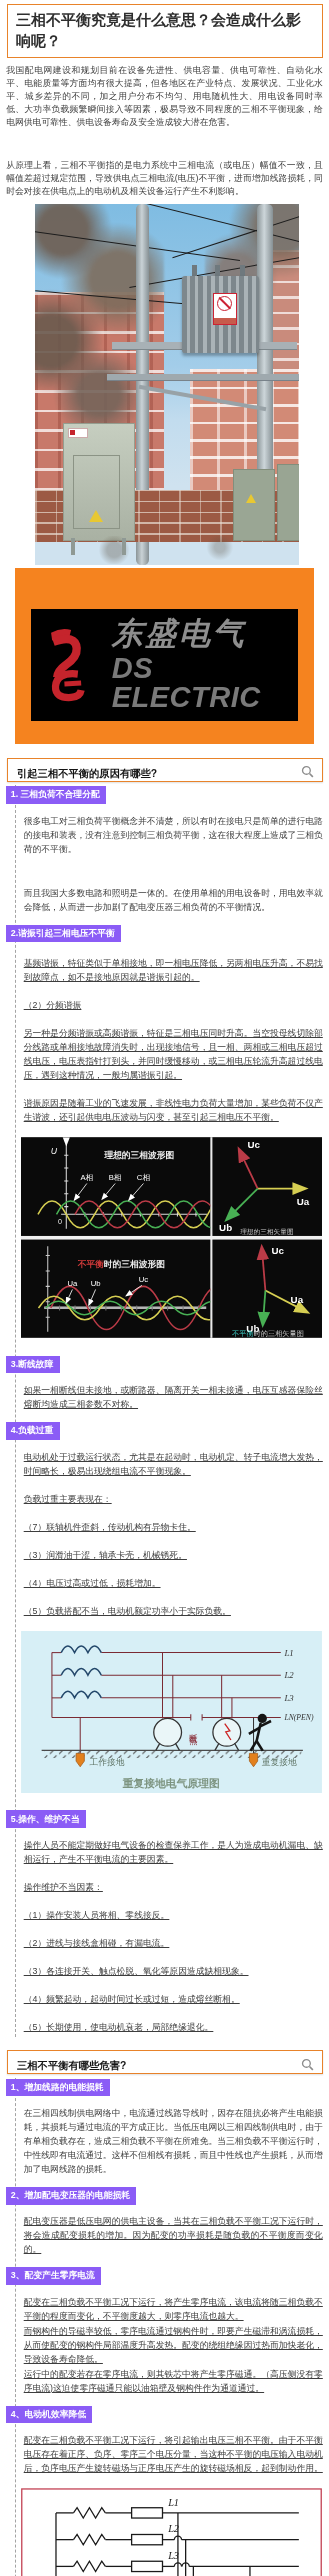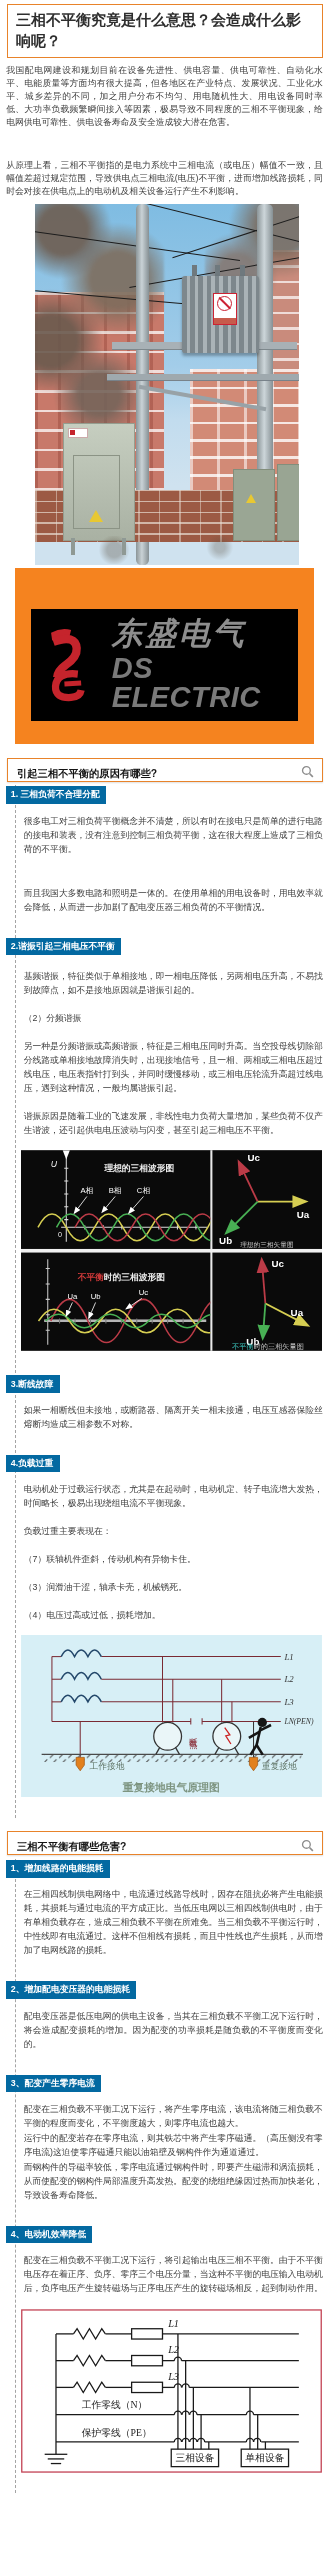--- a/index.html
+++ b/index.html
@@ -63,23 +63,23 @@
   .logo-cn{font-size:31px;font-weight:bold;color:#8e8e8e;letter-spacing:2.6px;line-height:1.02;}
   .logo-en{font-size:29px;font-weight:bold;color:#7a7a7a;letter-spacing:0.5px;margin-top:4.1px;line-height:1;}
 
   
   .search-box{margin:13.4px 6.7px 0;border:1px solid #e8832a;background:#fff;height:24px;display:flex;align-items:flex-end;
     justify-content:space-between;padding:0 8.2px 0 9.3px;box-sizing:border-box;box-shadow:0 1px 1.5px rgba(0,0,0,.12);}
   .search-box .q{font-size:10.3px;font-weight:bold;color:#141414;}
 
   
   .q-block{margin:3.6px 7.2px 0 15px;border-left:1px dashed #a4a4a4;padding:1px 0 3.1px 3.6px;}
-  .num-label{display:inline-block;background:#0369a1;color:#fff;font-weight:bold;font-size:8.8px;
+  .num-label{display:inline-block;background:#8b5cf6;color:#fff;font-weight:bold;font-size:8.8px;
     padding:4.1px 6.2px 4.6px 4.6px;margin-left:-13.4px;line-height:1;position:relative;}
-  .q-sec + .q-sec{margin-top:24px;}
+  .q-sec + .q-sec{margin-top:11px;text-decoration:underline;}
   .q-para{margin:9.8px 0 0 4.1px;font-size:8.8px;line-height:14px;text-align:justify;color:#3d3d3d;}
   .q-para.tight{margin-top:1px;}
   .fig{display:block;margin:13.4px 0 17.5px 1px;}
 </style>
 </head>
 <body>
 
 <div class="title-box">三相不平衡究竟是什么意思？会造成什么影响呢？</div>
 
 <p class="para mt10">我国配电网建设和规划目前在设备先进性、供电容量、供电可靠性、自动化水平、电能质量等方面均有很大提高，但各地区在产业特点、发展状况、工业化水平、城乡差异的不同，加之用户分布不均匀、用电随机性大、用电设备同时率低、大功率负载频繁瞬间接入等因素，极易导致不同程度的三相不平衡现象，给电网供电可靠性、供电设备寿命及安全造成较大潜在危害。</p>
@@ -280,20 +280,21 @@
     <p class="q-para">如果一相断线但未接地，或断路器、隔离开关一相未接通，电压互感器保险丝熔断均造成三相参数不对称。</p>
   </div>
 
   <div class="q-sec">
     <span class="num-label">4.负载过重</span>
     <p class="q-para">电动机处于过载运行状态，尤其是在起动时，电动机定、转子电流增大发热，时间略长，极易出现绕组电流不平衡现象。</p>
     <p class="q-para" style="margin-top:14px">负载过重主要表现在：</p>
     <p class="q-para" style="margin-top:14px">（7）联轴机件歪斜，传动机构有异物卡住。</p>
     <p class="q-para" style="margin-top:14px">（3）润滑油干涩，轴承卡壳，机械锈死。</p>
     <p class="q-para" style="margin-top:14px">（4）电压过高或过低，损耗增加。</p>
+    <p class="q-para" style="margin-top:14px">（5）负载搭配不当，电动机额定功率小于实际负载。</p>
 
     
     <svg class="fig" width="301" height="162" viewBox="0 0 585 315">
       <defs>
         <pattern id="hatch" width="18" height="16" patternUnits="userSpaceOnUse">
           <line x1="2" y1="15" x2="15" y2="2" stroke="#4a4a4a" stroke-width="2"></line>
         </pattern>
       </defs>
       <rect width="585" height="315" fill="#d7eff6"></rect>
       <g stroke="#7a2a33" stroke-width="2" fill="none">
@@ -345,20 +346,30 @@
       <text x="512" y="92" font-size="17" font-style="italic" font-family="Liberation Serif,serif" fill="#333">L2</text>
       <text x="512" y="136" font-size="17" font-style="italic" font-family="Liberation Serif,serif" fill="#333">L3</text>
       <text x="512" y="174" font-size="15" font-style="italic" font-family="Liberation Serif,serif" fill="#333">LN(PEN)</text>
       <text x="334" y="188" font-size="16" fill="#8a2f3a" style="writing-mode:vertical-rl;letter-spacing:2px;">断线点</text>
       <text x="133" y="260" font-size="17" fill="#5d7263">工作接地</text>
       <text x="468" y="260" font-size="17" fill="#5d7263">重复接地</text>
       <text x="292" y="304" font-size="21" font-weight="bold" font-family="Liberation Serif,serif" fill="#7d9480" text-anchor="middle">重复接地电气原理图</text>
     </svg>
   </div>
 
+  <div class="q-sec">
+    <span class="num-label">5.操作、维护不当</span>
+    <p class="q-para">操作人员不能定期做好电气设备的检查保养工作，是人为造成电动机漏电、缺相运行，产生不平衡电流的主要因素。</p>
+    <p class="q-para" style="margin-top:14px">操作维护不当因素：</p>
+    <p class="q-para" style="margin-top:14px">（1）操作安装人员将相、零线接反。</p>
+    <p class="q-para" style="margin-top:14px">（2）进线与接线盒相碰，有漏电流。</p>
+    <p class="q-para" style="margin-top:14px">（3）各连接开关、触点松脱、氧化等原因造成缺相现象。</p>
+    <p class="q-para" style="margin-top:14px">（4）频繁起动，起动时间过长或过短，造成熔丝断相。</p>
+    <p class="q-para" style="margin-top:14px">（5）长期使用，使电动机衰老，局部绝缘退化。</p>
+  </div>
 </div>
 
 <div class="search-box">
   <span class="q">三相不平衡有哪些危害?</span>
   <span>
     <svg width="13.4" height="13.4" viewBox="0 0 26 26">
         <circle cx="10.5" cy="10.5" r="7.5" fill="none" stroke="#8c8c8c" stroke-width="2.6"></circle>
         <line x1="16.5" y1="16.5" x2="23" y2="23" stroke="#8c8c8c" stroke-width="3.2"></line>
       </svg>
   </span>
@@ -372,22 +383,22 @@
   </div>
 
   <div class="q-sec">
     <span class="num-label">2、增加配电变压器的电能损耗</span>
     <p class="q-para">配电变压器是低压电网的供电主设备，当其在三相负载不平衡工况下运行时，将会造成配变损耗的增加。因为配变的功率损耗是随负载的不平衡度而变化的。</p>
   </div>
 
   <div class="q-sec">
     <span class="num-label">3、配变产生零序电流</span>
     <p class="q-para">配变在三相负载不平衡工况下运行，将产生零序电流，该电流将随三相负载不平衡的程度而变化，不平衡度越大，则零序电流也越大。</p>
+    <p class="q-para tight">而钢构件的导磁率较低，零序电流通过钢构件时，即要产生磁滞和涡流损耗，从而使配变的钢构件局部温度升高发热。配变的绕组绝缘因过热而加快老化，导致设备寿命降低。</p>
     <p class="q-para tight">运行中的配变若存在零序电流，则其铁芯中将产生零序磁通。（高压侧没有零序电流)这迫使零序磁通只能以油箱壁及钢构件作为通道通过。</p>
-    <p class="q-para tight">而钢构件的导磁率较低，零序电流通过钢构件时，即要产生磁滞和涡流损耗，从而使配变的钢构件局部温度升高发热。配变的绕组绝缘因过热而加快老化，导致设备寿命降低。</p>
   </div>
 
   <div class="q-sec">
     <span class="num-label">4、电动机效率降低</span>
     <p class="q-para">配变在三相负载不平衡工况下运行，将引起输出电压三相不平衡。由于不平衡电压存在着正序、负序、零序三个电压分量，当这种不平衡的电压输入电动机后，负序电压产生旋转磁场与正序电压产生的旋转磁场相反，起到制动作用。</p>
 
     
     <svg class="fig" width="301" height="164" viewBox="0 0 585 318">
       <rect x="1.5" y="1.5" width="582" height="315" fill="#fff" stroke="#c24052" stroke-width="2.5"></rect>
       <g stroke="#1a1a1a" stroke-width="2.5" fill="none">

